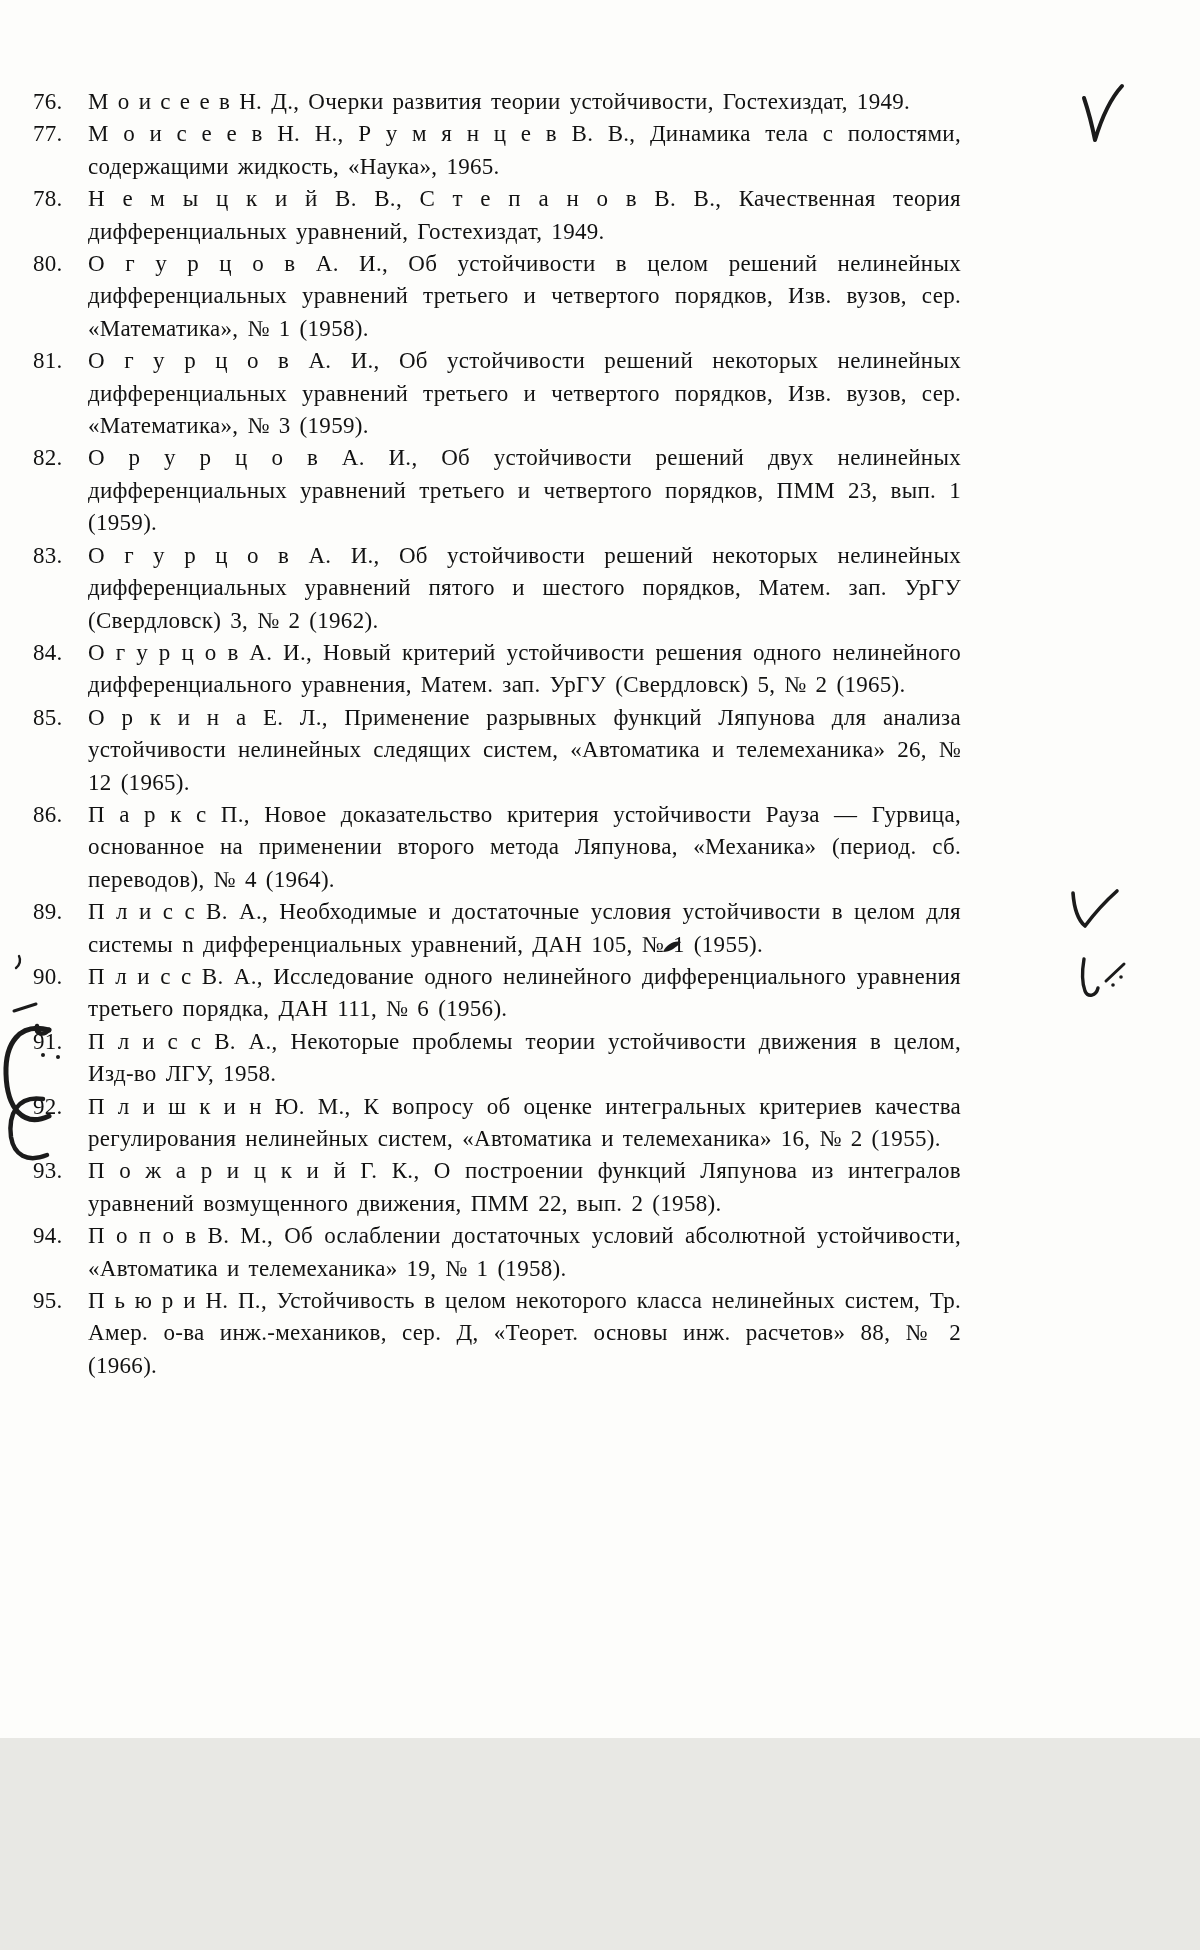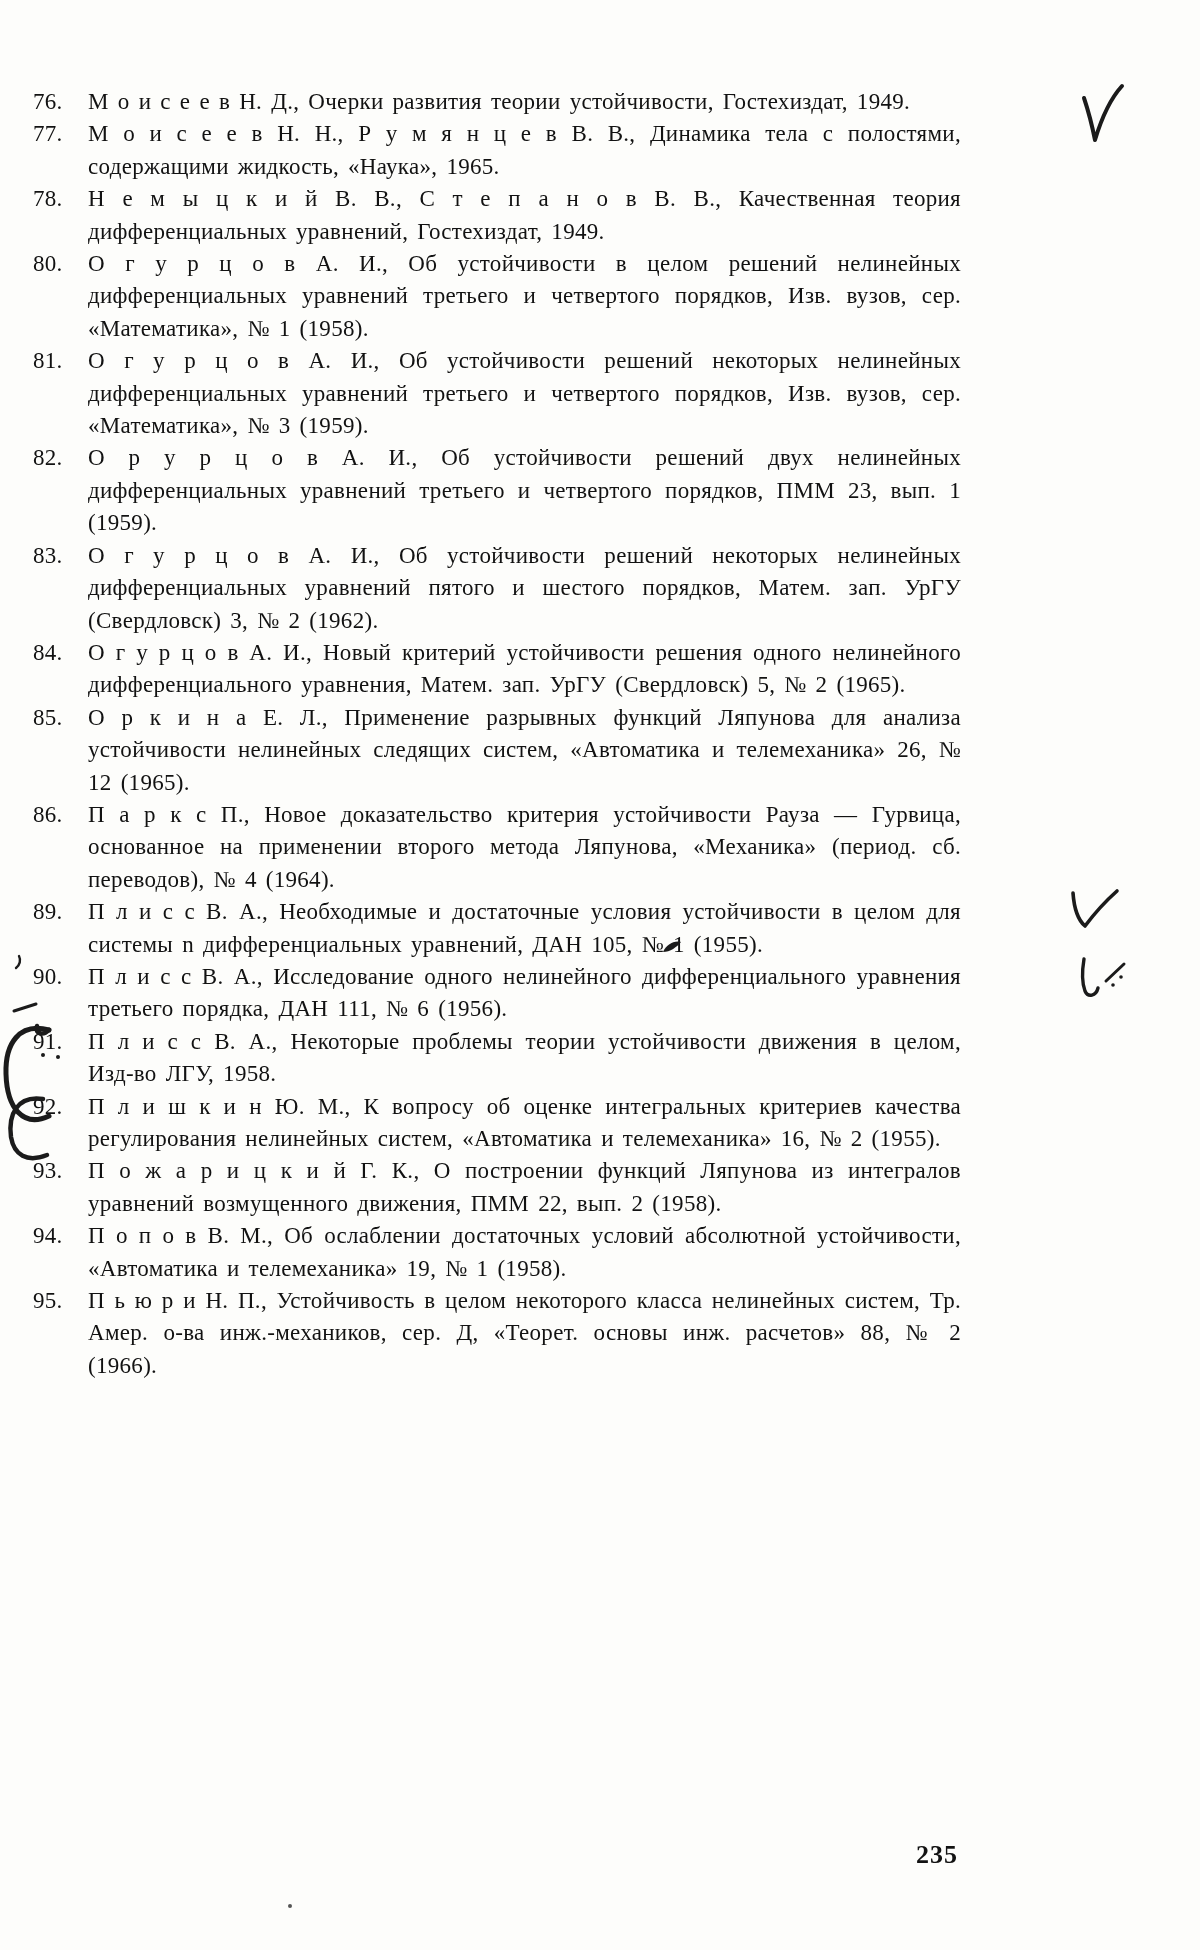--- a/index.html
+++ b/index.html
@@ -1,18 +1,18 @@
 <!DOCTYPE html>
 <html><head>
 <meta charset="utf-8">
 <style>
   html,body{margin:0;padding:0;background:#e8e8e4;}
   .page{
     position:relative;
-    width:1200px;height:1950px;
+    width:1200px;height:1738px;
     background:#fdfdfb;
     margin:0 auto;
     overflow:hidden;
     font-family:"Liberation Serif","DejaVu Serif",serif;
     color:#121212;
   }
   .biblio{
     position:absolute;
     left:33px;top:86px;
     width:928px;

